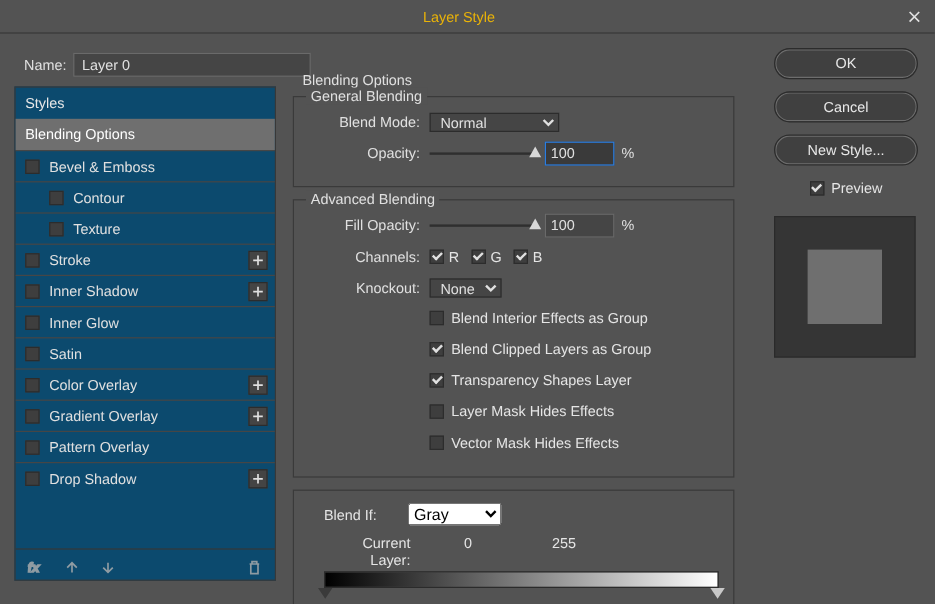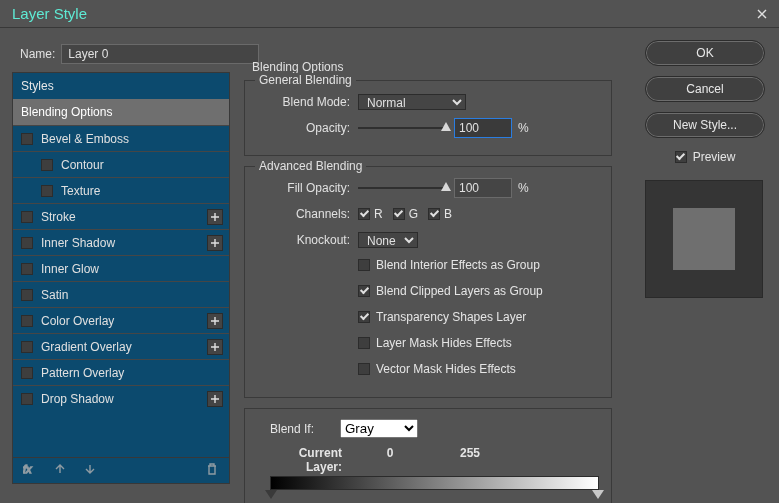--- a/index.html
+++ b/index.html
@@ -1,20 +1,20 @@
 <!DOCTYPE html>
 <html><head>
 <meta charset="utf-8">
 <style>
 * { box-sizing: border-box; margin: 0; padding: 0; font-family: -apple-system, "Segoe UI", Tahoma, sans-serif; }
 body { background: #535353; width: 779px; height: 503px; overflow: hidden; color: #e5e5e5; font-size: 12px; }
 
 
 .titlebar { height: 28px; background: #535353; display: flex; align-items: center; padding: 0 8px 0 12px; border-bottom: 1px solid #383838; }
-.titlebar .title { flex: 1; font-size: 15px; color: #5eead4; }
+.titlebar .title { flex: 1; font-size: 12px; color: #eab308; text-align: center; }
 .titlebar .close { width: 18px; height: 18px; display: flex; align-items: center; justify-content: center; cursor: pointer; }
 .titlebar .close svg { width: 10px; height: 10px; stroke: #e0e0e0; stroke-width: 1.4; }
 
 
 .name-row { position: absolute; top: 44px; left: 20px; display: flex; align-items: center; gap: 6px; }
 .name-row label { color: #e0e0e0; }
 .name-row input { width: 198px; height: 20px; background: #454545; border: 1px solid #6a6a6a; color: #e0e0e0; padding: 0 6px; font-size: 12px; }
 
 
 .styles-panel { position: absolute; top: 72px; left: 12px; width: 218px; height: 412px; border: 1px solid #383838; background: #0c4a6e; }
@@ -22,21 +22,21 @@
 .styles-panel .row.header { color: #e8e8e8; }
 .styles-panel .row.selected { background: #6f6f6f; color: #fff; }
 .styles-panel .row.indent { padding-left: 28px; }
 .styles-panel .row .cb { width: 12px; height: 12px; border: 1px solid #2c2c2c; background: #3e3e3e; margin-right: 8px; display: inline-block; }
 .styles-panel .row .plus { position: absolute; right: 6px; width: 16px; height: 16px; border: 1px solid #2c2c2c; background: #444; display: flex; align-items: center; justify-content: center; }
 .styles-panel .row .plus svg { width: 10px; height: 10px; stroke: #e0e0e0; stroke-width: 1.4; }
 .styles-panel .row:not(.header):not(.selected) { border-top: 1px solid #464646; }
 
 
 .styles-toolbar { position: absolute; bottom: 0; left: 0; right: 0; height: 26px; border-top: 1px solid #383838; display: flex; align-items: center; padding: 0 8px; gap: 12px; }
-.styles-toolbar .tool { width: 18px; height: 18px; display: flex; align-items: flex-start; justify-content: center; opacity: .8; }
+.styles-toolbar .tool { width: 18px; height: 18px; display: flex; align-items: flex-end; justify-content: center; opacity: .8; font-weight: bold; }
 .styles-toolbar .tool svg { width: 14px; height: 14px; stroke: #b0b0b0; fill: none; stroke-width: 1.4; }
 .styles-toolbar .spacer { flex: 1; }
 
 
 .center { position: absolute; top: 60px; left: 244px; width: 380px; height: 428px; }
 .fieldset { border: 1px solid #3a3a3a; margin: 0 12px 10px 0; padding: 10px 12px 12px 25px; position: relative; }
 .fieldset > .legend { position: absolute; top: -8px; left: 10px; background: #535353; padding: 0 4px; color: #e0e0e0; font-size: 12px; }
 .field-row { display: flex; align-items: center; height: 22px; margin-bottom: 4px; }
 .field-row .lbl { width: 88px; text-align: right; padding-right: 8px; color: #e0e0e0; }
 .field-row select { background: #454545; border: 1px solid #2c2c2c; color: #e0e0e0; height: 16px; font-size: 12px; padding: 0 4px; }
@@ -47,21 +47,21 @@
 .field-row input.num { width: 58px; height: 20px; background: #454545; border: 1px solid #6a6a6a; color: #e0e0e0; text-align: left; padding: 0 4px; font-size: 12px; }
 .field-row input.num.hi { border-color: #2a7de1; background: #3a3a3a; }
 .field-row .pct { margin-left: 6px; color: #e0e0e0; }
 .field-row .chan { display: flex; align-items: center; gap: 4px; margin-right: 10px; }
 .field-row .cbwrap { display: flex; align-items: center; gap: 6px; margin-left: 88px; margin-bottom: 2px; }
 .cbx { width: 12px; height: 12px; border: 1px solid #2c2c2c; background: #3e3e3e; display: inline-flex; align-items: center; justify-content: center; }
 .cbx.checked::after { content: ""; display: block; width: 3px; height: 6px; border: solid #e0e0e0; border-width: 0 2px 2px 0; transform: rotate(45deg) translate(-1px,-1px); }
 
 .blend-if-row { display: flex; align-items: center; gap: 10px; margin-bottom: 8px; }
 .range-block { margin-bottom: 8px; }
-.range-block .labels { display: flex; justify-content: space-between; padding: 0 0 2px 0; font-weight: bold; }
+.range-block .labels { display: flex; justify-content: space-between; padding: 0 0 2px 0; }
 .range-block .labels .title-l { width: 100px; text-align: right; padding-right: 28px; }
 .range-block .labels .v { width: 40px; text-align: center; }
 .range-block .ramp { position: relative; height: 14px; background: linear-gradient(to right, #000, #fff); border: 1px solid #2b2b2b; }
 .range-block .ramp .tri-l, .range-block .ramp .tri-r { position: absolute; bottom: -10px; width: 0; height: 0; border-left: 6px solid transparent; border-right: 6px solid transparent; border-top: 9px solid #c8c8c8; }
 .range-block .ramp .tri-l { left: -6px; border-top-color: #3a3a3a; }
 .range-block .ramp .tri-l.dark { border-top-color: #3a3a3a; }
 .range-block .ramp .tri-r { right: -6px; }
 
 .section-title { color: #e0e0e0; margin-bottom: 6px; padding-left: 8px; }
 

